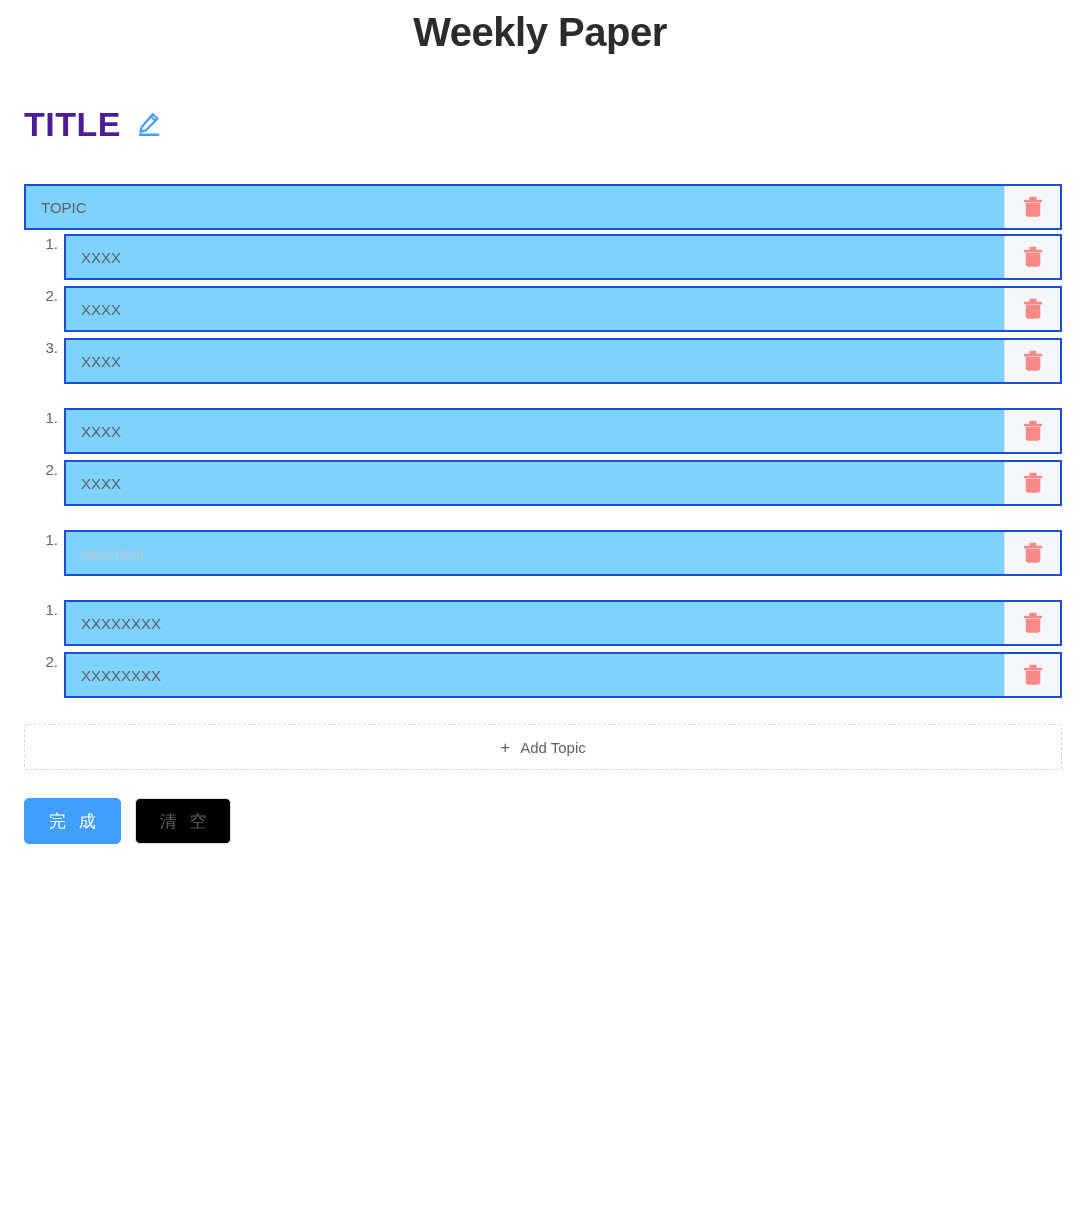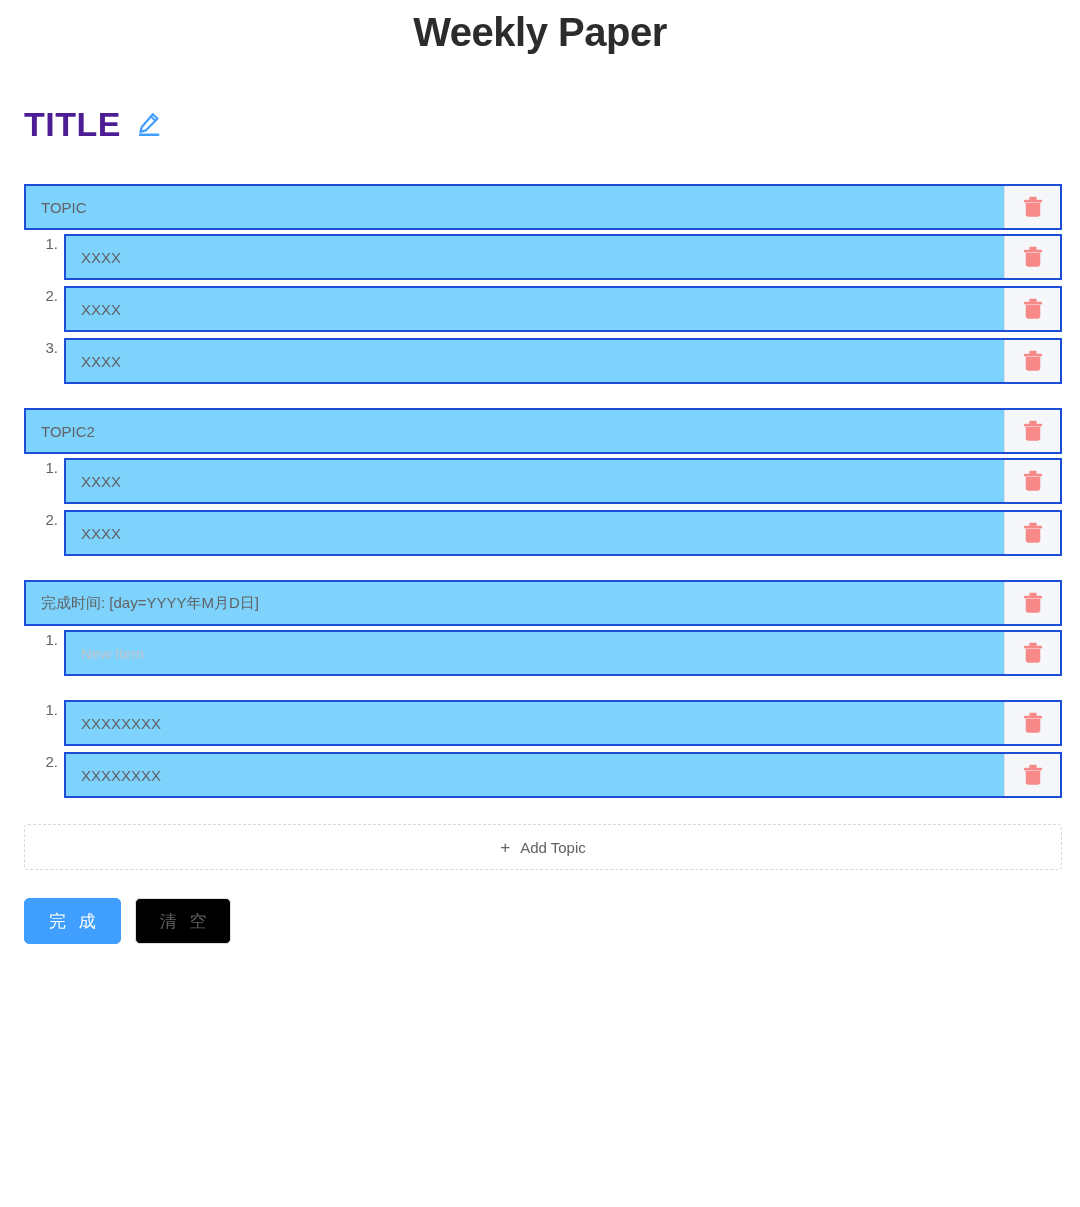--- a/index.html
+++ b/index.html
@@ -251,32 +251,20 @@
             <svg width="26" height="26" viewBox="0 0 24 24" aria-hidden="true">
               <rect x="8.6" y="2.6" width="6.8" height="2.9" rx="1.0" fill="#f78989"></rect>
               <rect x="3.6" y="5.4" width="16.8" height="2.5" rx="1.0" fill="#f78989"></rect>
               <path d="M5.3 8.2 h13.4 v10.6 a2.2 2.2 0 0 1 -2.2 2.2 H7.5 a2.2 2.2 0 0 1 -2.2 -2.2 Z" fill="#f78989"></path>
             </svg>
           </button>
         </div>
       </div>
     </div>
     <div class="topic-group">
-      <div class="row topic-row">
-        <div class="input-group">
-          <input type="text" placeholder="New Topic" value="TOPIC2" style="">
-          <button class="del-btn">
-            <svg width="26" height="26" viewBox="0 0 24 24" aria-hidden="true">
-              <rect x="8.6" y="2.6" width="6.8" height="2.9" rx="1.0" fill="#f78989"></rect>
-              <rect x="3.6" y="5.4" width="16.8" height="2.5" rx="1.0" fill="#f78989"></rect>
-              <path d="M5.3 8.2 h13.4 v10.6 a2.2 2.2 0 0 1 -2.2 2.2 H7.5 a2.2 2.2 0 0 1 -2.2 -2.2 Z" fill="#f78989"></path>
-            </svg>
-          </button>
-        </div>
-      </div>
       <div class="row item-row">
         <div class="item-index">1.</div>
         <div class="input-group">
           <input type="text" placeholder="New Item" value="XXXX" style="">
           <button class="del-btn">
             <svg width="26" height="26" viewBox="0 0 24 24" aria-hidden="true">
               <rect x="8.6" y="2.6" width="6.8" height="2.9" rx="1.0" fill="#f78989"></rect>
               <rect x="3.6" y="5.4" width="16.8" height="2.5" rx="1.0" fill="#f78989"></rect>
               <path d="M5.3 8.2 h13.4 v10.6 a2.2 2.2 0 0 1 -2.2 2.2 H7.5 a2.2 2.2 0 0 1 -2.2 -2.2 Z" fill="#f78989"></path>
             </svg>
@@ -291,32 +279,20 @@
             <svg width="26" height="26" viewBox="0 0 24 24" aria-hidden="true">
               <rect x="8.6" y="2.6" width="6.8" height="2.9" rx="1.0" fill="#f78989"></rect>
               <rect x="3.6" y="5.4" width="16.8" height="2.5" rx="1.0" fill="#f78989"></rect>
               <path d="M5.3 8.2 h13.4 v10.6 a2.2 2.2 0 0 1 -2.2 2.2 H7.5 a2.2 2.2 0 0 1 -2.2 -2.2 Z" fill="#f78989"></path>
             </svg>
           </button>
         </div>
       </div>
     </div>
     <div class="topic-group">
-      <div class="row topic-row">
-        <div class="input-group">
-          <input type="text" placeholder="New Topic" value="完成时间: [day=YYYY年M月D日]" style="">
-          <button class="del-btn">
-            <svg width="26" height="26" viewBox="0 0 24 24" aria-hidden="true">
-              <rect x="8.6" y="2.6" width="6.8" height="2.9" rx="1.0" fill="#f78989"></rect>
-              <rect x="3.6" y="5.4" width="16.8" height="2.5" rx="1.0" fill="#f78989"></rect>
-              <path d="M5.3 8.2 h13.4 v10.6 a2.2 2.2 0 0 1 -2.2 2.2 H7.5 a2.2 2.2 0 0 1 -2.2 -2.2 Z" fill="#f78989"></path>
-            </svg>
-          </button>
-        </div>
-      </div>
       <div class="row item-row">
         <div class="item-index">1.</div>
         <div class="input-group">
           <input type="text" placeholder="New Item" style="">
           <button class="del-btn">
             <svg width="26" height="26" viewBox="0 0 24 24" aria-hidden="true">
               <rect x="8.6" y="2.6" width="6.8" height="2.9" rx="1.0" fill="#f78989"></rect>
               <rect x="3.6" y="5.4" width="16.8" height="2.5" rx="1.0" fill="#f78989"></rect>
               <path d="M5.3 8.2 h13.4 v10.6 a2.2 2.2 0 0 1 -2.2 2.2 H7.5 a2.2 2.2 0 0 1 -2.2 -2.2 Z" fill="#f78989"></path>
             </svg>

